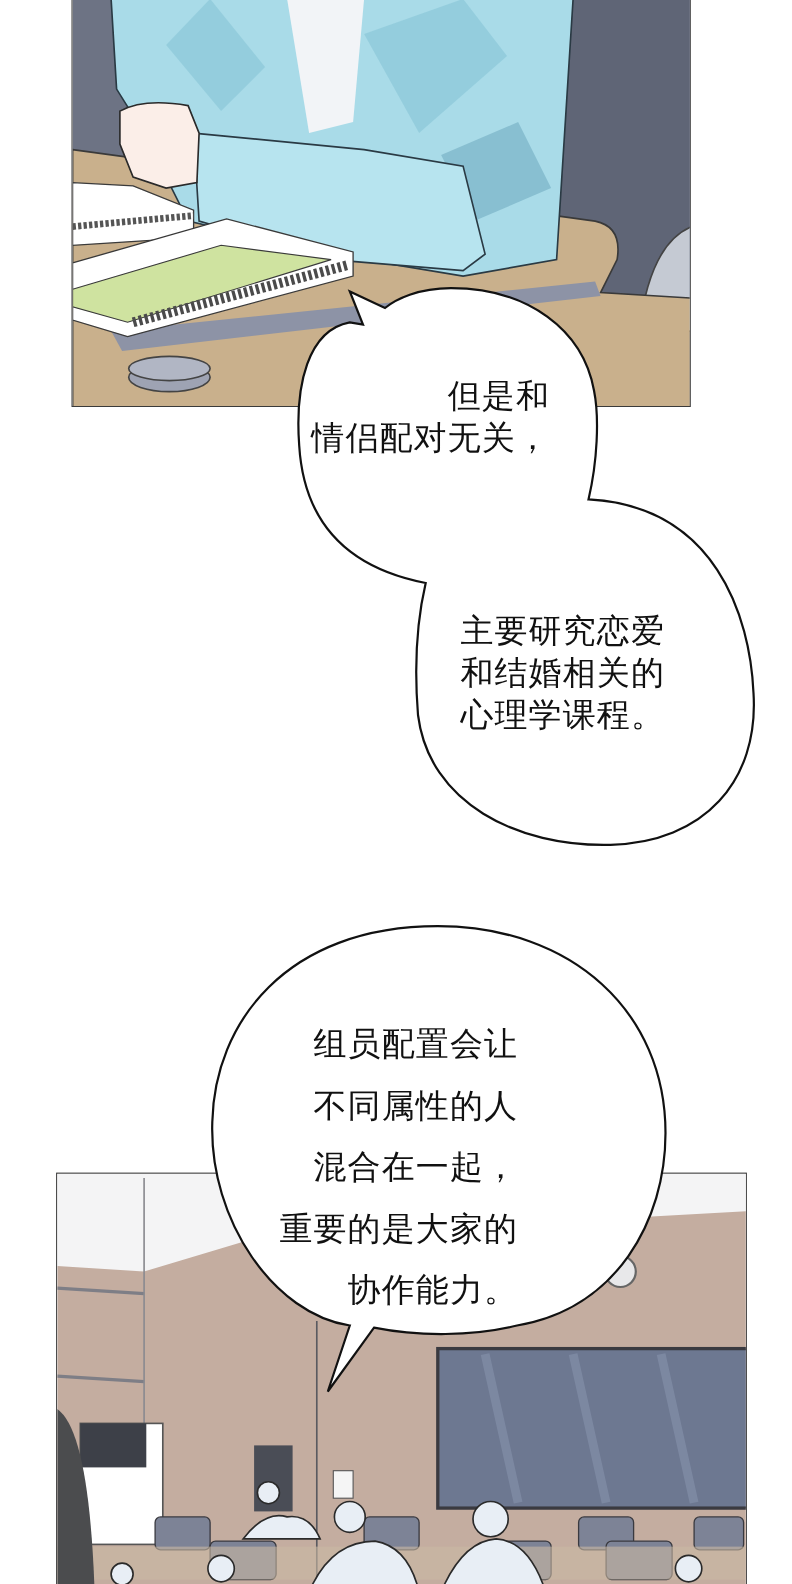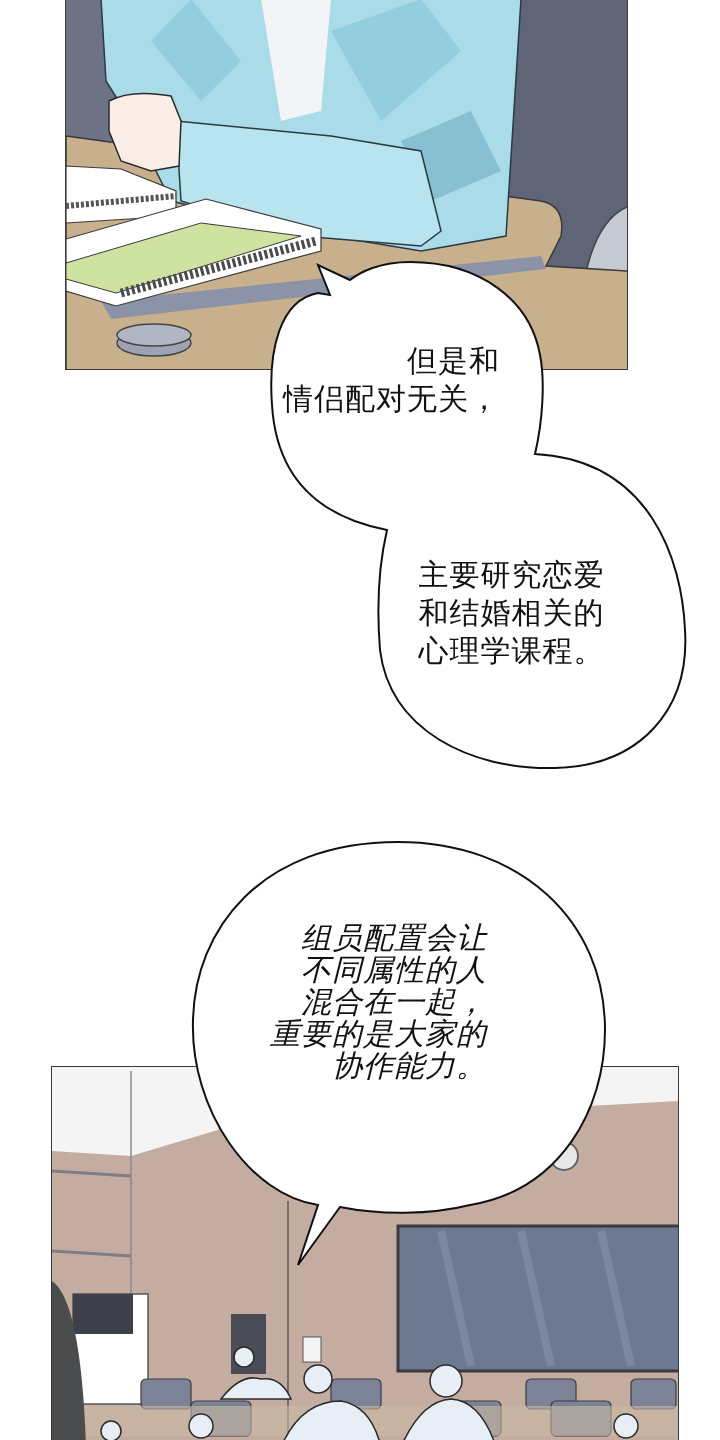--- a/index.html
+++ b/index.html
@@ -113,17 +113,17 @@
            C 380 1215, 430 1215, 470 1205
            C 560 1190, 605 1110, 605 1030
            C 605 920, 520 842, 398 842 Z" fill="#ffffff" stroke="#111" stroke-width="2"></path>
 </svg>
 
 <div class="text-block" style="left:283px; top:342px;">但是和
 情侣配对无关，</div>
 <div class="text-block" style="left:408px; top:556px;">主要研究恋爱
 和结婚相关的
  心理学课程。</div>
-<div class="text-block" style="left:270px; top:922px; line-height:32px;font-style:italic;">组员配置会让
+<div class="text-block" style="left:254px; top:922px; line-height:56px;">组员配置会让
 不同属性的人
 混合在一起，
 重要的是大家的
 协作能力。</div>
 
 </body></html>

